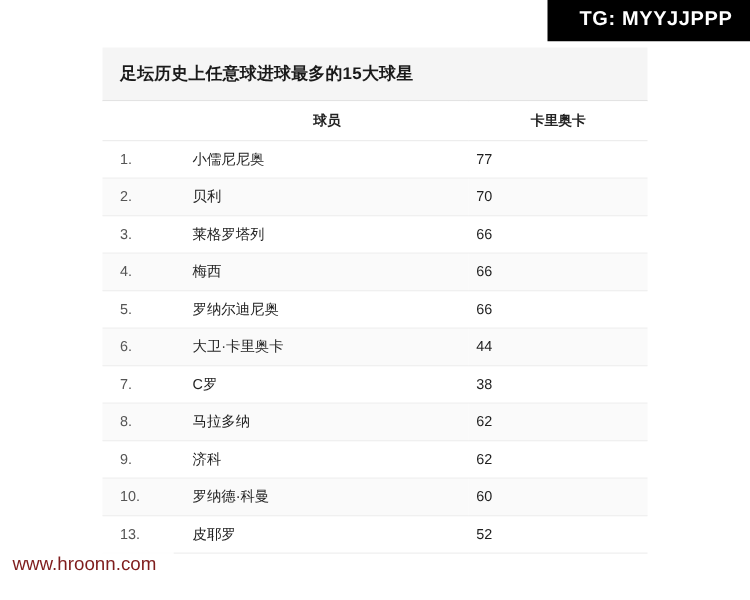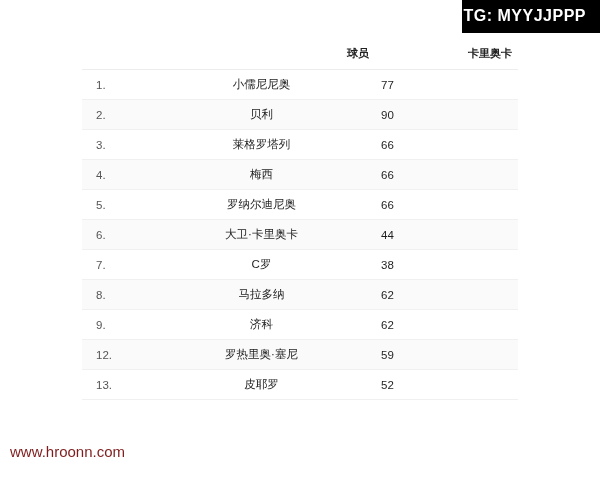--- a/index.html
+++ b/index.html
@@ -18,21 +18,21 @@
   
   .tg-badge {
     position: absolute;
     top: 0;
     right: 0;
     background: #000000;
     color: #ffffff;
     font-size: 16px;
     font-weight: bold;
     letter-spacing: 0.5px;
-    padding: 8px 14px 9px 2px;
+    padding: 8px 14px 9px 26px;
     line-height: 1;
   }
 
   
   .site-watermark {
     position: absolute;
     left: 0;
     bottom: 14px;
     background: rgba(255,255,255,0.85);
     color: #7f1d1d;
@@ -60,76 +60,77 @@
   }
 
   table.rank-table {
     width: 100%;
     border-collapse: collapse;
     font-size: 11.5px;
     color: #333333;
   }
 
   table.rank-table th {
-    text-align: right;
+    text-align: center;
     font-size: 11px;
     font-weight: bold;
     color: #222222;
     padding: 8px 6px 8px 6px;
     background: #ffffff;
     border-bottom: 1px solid #ededed;
   }
 
   table.rank-table td {
     padding: 7px 6px 7px 6px;
     border-bottom: 1px solid #f0f0f0;
     vertical-align: middle;
   }
 
   table.rank-table tr.alt td {
     background: #fafafa;
   }
 
   .col-rank { width: 46px; padding-left: 14px !important; color: #555555; }
-  .col-player { width: 215px; text-align: center; }
+  .col-player { width: 215px; }
   .col-goals { width: auto; }
 
   th.col-rank { padding-left: 14px !important; }
 
   .player-name {
     color: #1f1f1f;
   }
   .goal-val {
     color: #1f1f1f;
   }
 </style>
 </head>
 <body>
 
 <div class="tg-badge">TG: MYYJJPPP</div>
 
 <div class="card">
+  <div class="card-title">足坛历史上任意球进球最多的15大球星</div>
   <table class="rank-table">
     <thead>
       <tr>
         <th class="col-rank"></th>
         <th class="col-player">球员</th>
         <th class="col-goals">卡里奥卡</th>
       </tr>
     </thead>
     <tbody id="rank-body">
         <tr>
           <td class="col-rank">1.</td>
           <td class="col-player player-name">小儒尼尼奥</td>
           <td class="col-goals goal-val">77</td>
         </tr>
         <tr class="alt">
           <td class="col-rank">2.</td>
           <td class="col-player player-name">贝利</td>
-          <td class="col-goals goal-val">90</td>
+          <td class="col-goals goal-val">70</td>
         </tr>
         <tr>
           <td class="col-rank">3.</td>
           <td class="col-player player-name">莱格罗塔列</td>
           <td class="col-goals goal-val">66</td>
         </tr>
         <tr class="alt">
           <td class="col-rank">4.</td>
           <td class="col-player player-name">梅西</td>
           <td class="col-goals goal-val">66</td>
@@ -153,23 +154,23 @@
           <td class="col-rank">8.</td>
           <td class="col-player player-name">马拉多纳</td>
           <td class="col-goals goal-val">62</td>
         </tr>
         <tr>
           <td class="col-rank">9.</td>
           <td class="col-player player-name">济科</td>
           <td class="col-goals goal-val">62</td>
         </tr>
         <tr class="alt">
-          <td class="col-rank">12.</td>
-          <td class="col-player player-name">罗热里奥·塞尼</td>
-          <td class="col-goals goal-val">59</td>
+          <td class="col-rank">10.</td>
+          <td class="col-player player-name">罗纳德·科曼</td>
+          <td class="col-goals goal-val">60</td>
         </tr>
         <tr>
           <td class="col-rank">13.</td>
           <td class="col-player player-name">皮耶罗</td>
           <td class="col-goals goal-val">52</td>
         </tr>
       </tbody>
   </table>
 </div>
 

